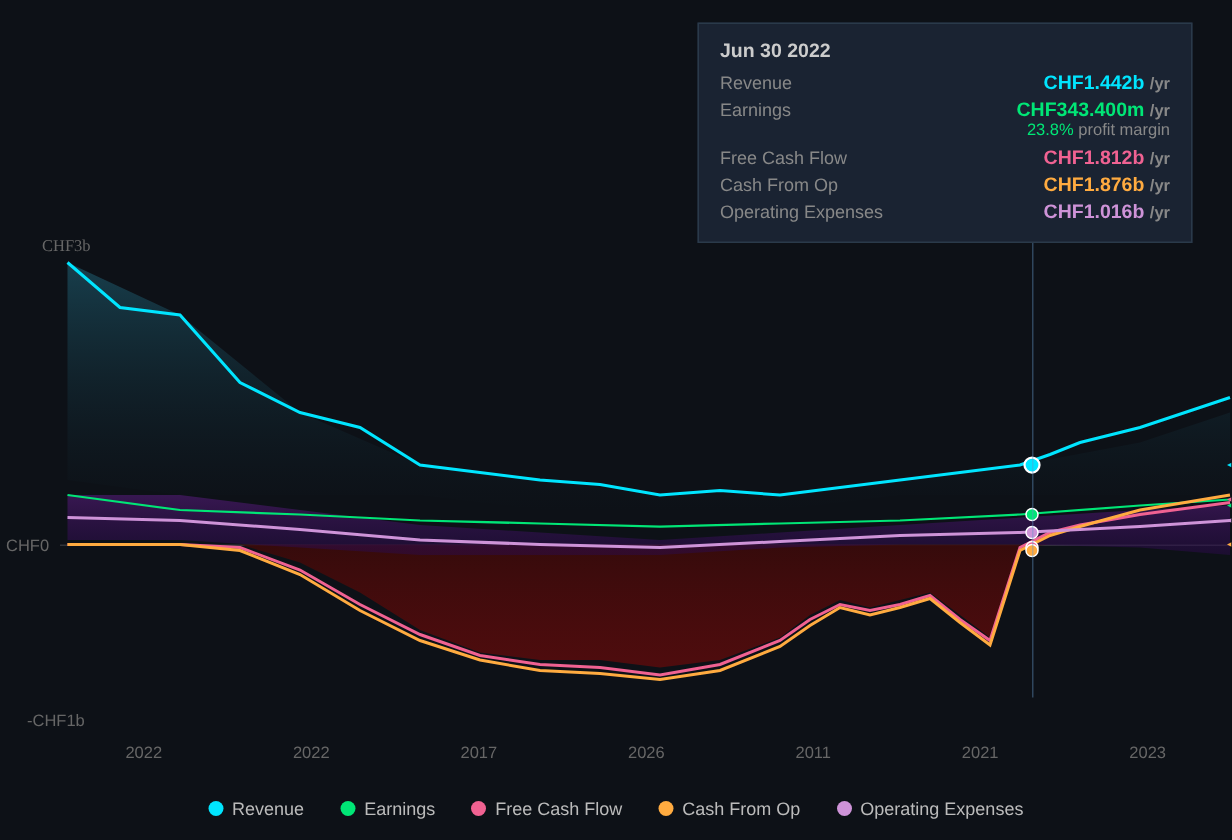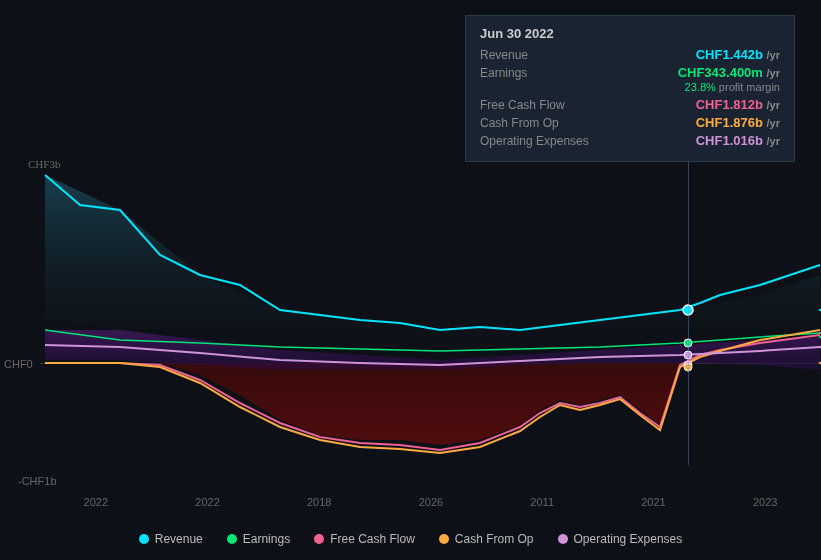--- a/index.html
+++ b/index.html
@@ -240,21 +240,21 @@
   <polygon points="818,155 826,151 826,159" fill="#00e5ff"></polygon>
   <polygon points="818,182 826,178 826,186" fill="#00e676"></polygon>
   <polygon points="818,178 826,174 826,182" fill="#f06292"></polygon>
   <polygon points="818,192 826,188 826,196" fill="#ce93d8"></polygon>
   <polygon points="818,208 826,204 826,212" fill="#ffab40"></polygon>
 </svg>
 
 <div class="x-axis">
   <span class="x-label">2022</span>
   <span class="x-label">2022</span>
-  <span class="x-label">2018</span>
+  <span class="x-label">2017</span>
   <span class="x-label">2026</span>
   <span class="x-label">2011</span>
   <span class="x-label">2021</span>
   <span class="x-label">2023</span>
 </div>
 
 <div class="legend">
   <div class="legend-item">
     <div class="legend-dot" style="background:#00e5ff;"></div>
     <span>Revenue</span>

